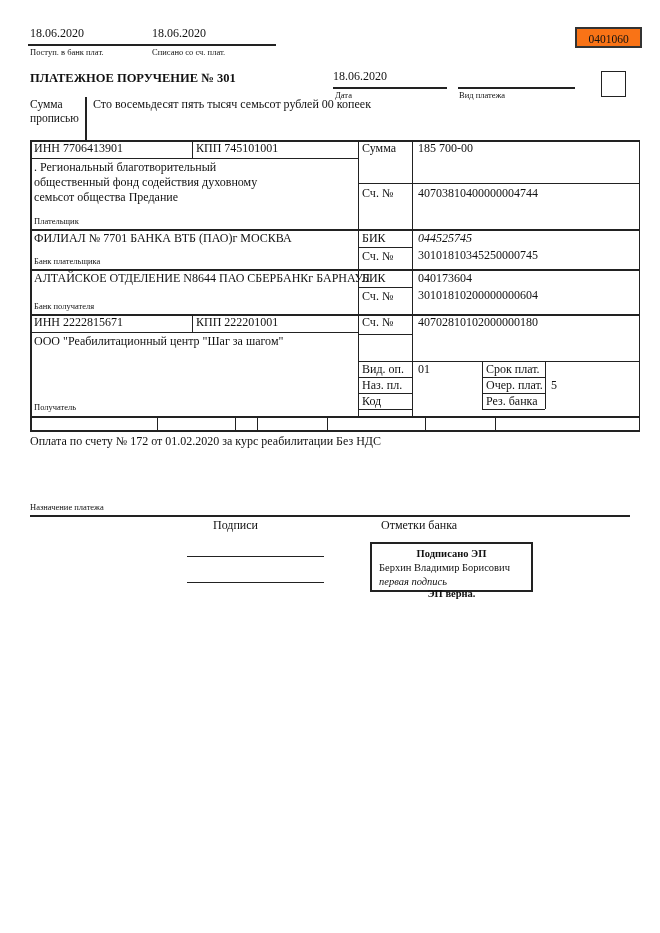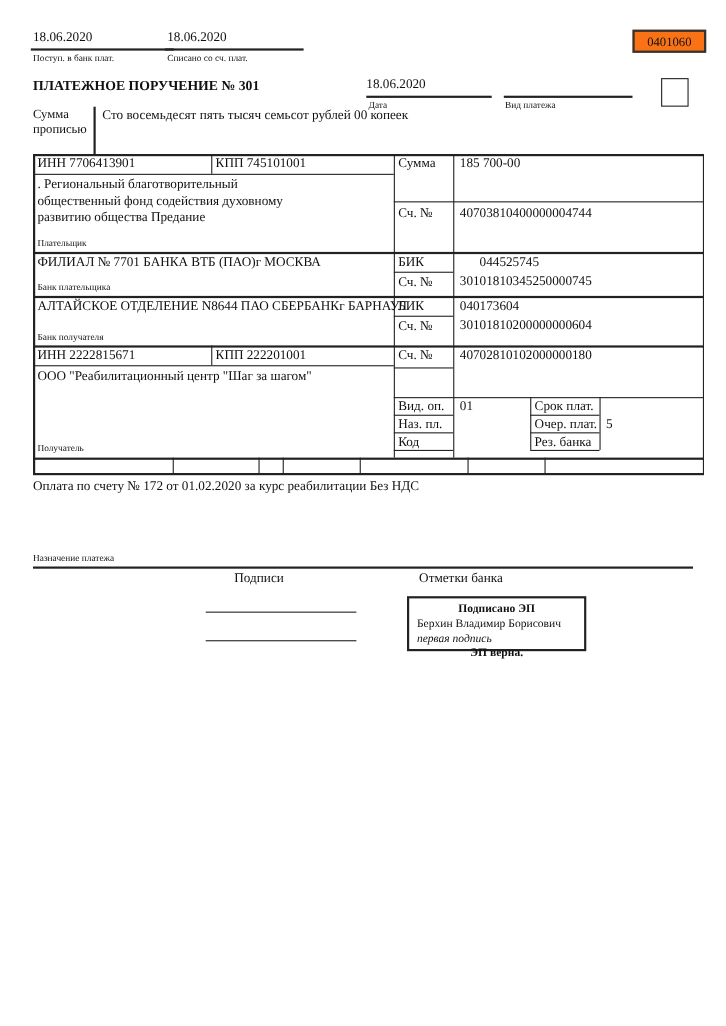--- a/index.html
+++ b/index.html
@@ -83,28 +83,28 @@
   <div class="ln" style="left:327px;top:416px;width:1px;height:15px;"></div>
   <div class="ln" style="left:425px;top:416px;width:1px;height:15px;"></div>
   <div class="ln" style="left:495px;top:416px;width:1px;height:15px;"></div>
 
   <span class="t" style="left:34px;top:142px;">ИНН 7706413901</span>
   <span class="t" style="left:196px;top:142px;">КПП 745101001</span>
   <span class="t" style="left:362px;top:142px;">Сумма</span>
   <span class="t" style="left:418px;top:142px;">185 700-00</span>
   <span class="t" style="left:34px;top:161px;">. Региональный благотворительный</span>
   <span class="t" style="left:34px;top:176px;">общественный фонд содействия духовному</span>
-  <span class="t" style="left:34px;top:191px;">развитию общества Предание</span>
+  <span class="t" style="left:34px;top:191px;">семьсот общества Предание</span>
   <span class="t" style="left:362px;top:187px;">Сч. №</span>
   <span class="t" style="left:418px;top:187px;">40703810400000004744</span>
   <span class="t s" style="left:34px;top:217px;">Плательщик</span>
 
   <span class="t" style="left:34px;top:232px;">ФИЛИАЛ № 7701 БАНКА ВТБ (ПАО)г МОСКВА</span>
   <span class="t" style="left:362px;top:232px;">БИК</span>
-  <span class="t" style="left:436px;top:232px;">044525745</span>
+  <span class="t" style="left:418px;top:232px;font-style:italic;">044525745</span>
   <span class="t" style="left:362px;top:250px;">Сч. №</span>
   <span class="t" style="left:418px;top:249px;">30101810345250000745</span>
   <span class="t s" style="left:34px;top:257px;">Банк плательщика</span>
 
   <span class="t" style="left:34px;top:272px;">АЛТАЙСКОЕ ОТДЕЛЕНИЕ N8644 ПАО СБЕРБАНКг БАРНАУЛ</span>
   <span class="t" style="left:362px;top:272px;">БИК</span>
   <span class="t" style="left:418px;top:272px;">040173604</span>
   <span class="t" style="left:362px;top:290px;">Сч. №</span>
   <span class="t" style="left:418px;top:289px;">30101810200000000604</span>
   <span class="t s" style="left:34px;top:302px;">Банк получателя</span>

